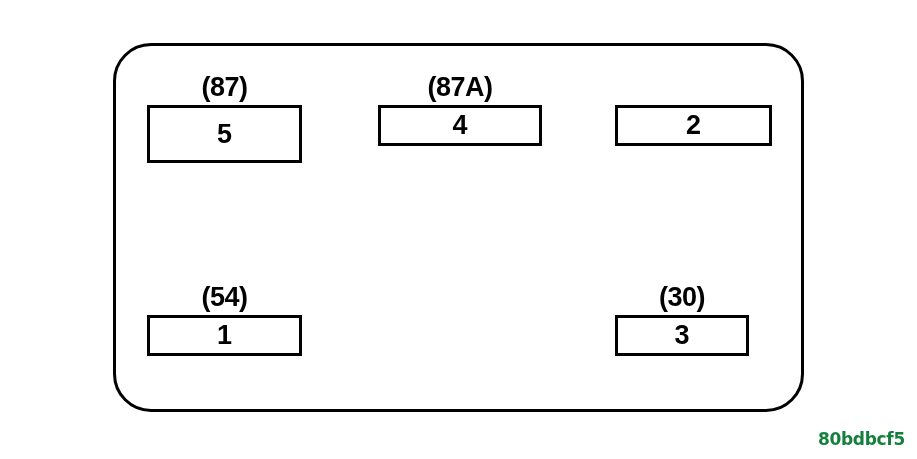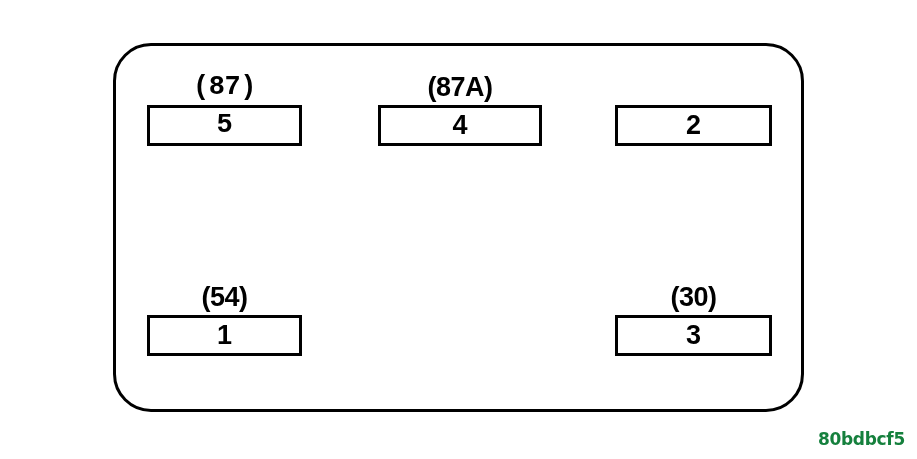--- a/index.html
+++ b/index.html
@@ -64,25 +64,25 @@
     justify-content: center;
   }
   .terminal-number {
     font-size: 27px;
     font-weight: bold;
     color: #000000;
     line-height: 1;
   }
 
   
-  #terminal-87  { left: 147px; top: 105px; width: 155px; height: 41px; font-family: Liberation Mono, monospace; }
+  #terminal-87  { left: 147px; top: 105px; width: 155px; height: 58px; }
   #terminal-87a { left: 378px; top: 105px; width: 164px; height: 41px; }
   #terminal-85  { left: 615px; top: 105px; width: 157px; height: 41px; }
   #terminal-86  { left: 147px; top: 315px; width: 155px; height: 41px; }
-  #terminal-30  { left: 615px; top: 315px; width: 157px; height: 41px; }
+  #terminal-30  { left: 615px; top: 315px; width: 134px; height: 41px; }
 
   
   #figure-id {
     position: absolute;
     right: 12px;
     bottom: 10px;
     font-family: "DejaVu Sans", sans-serif;
     font-size: 17px;
     font-weight: bold;
     color: #15803d;

